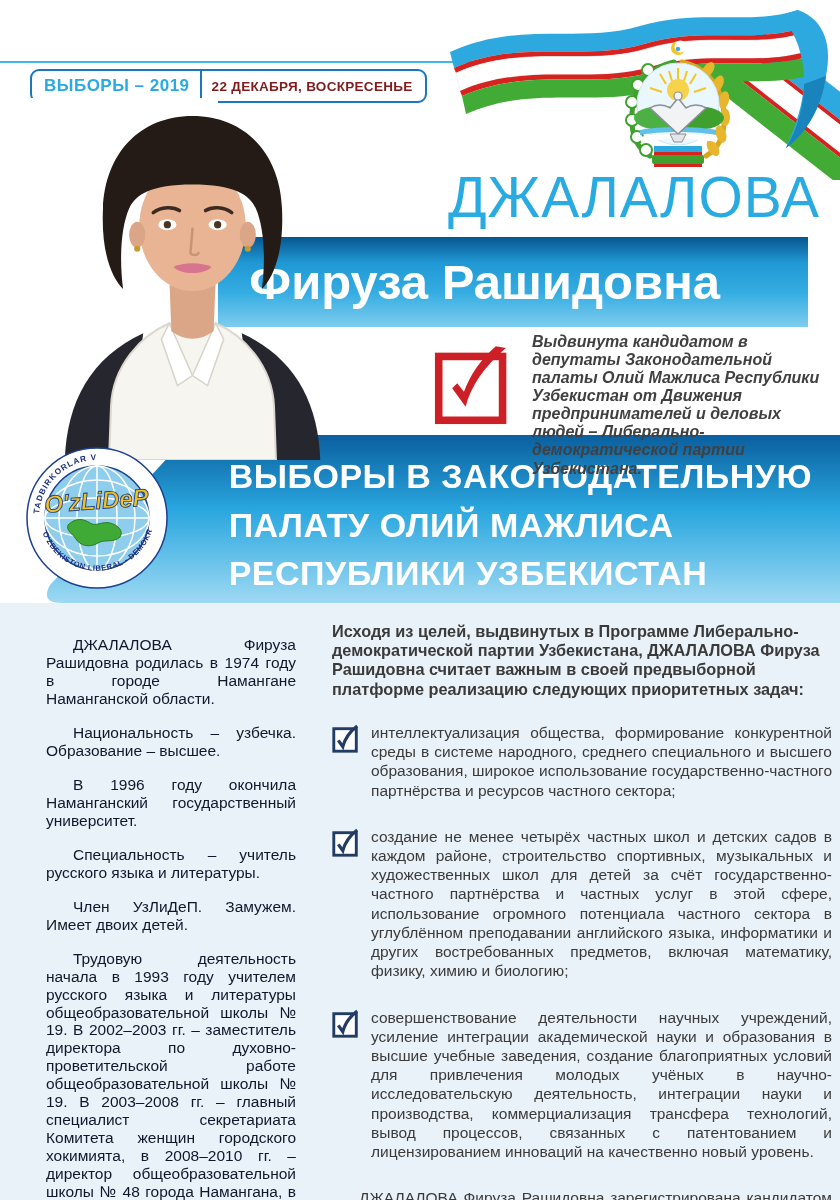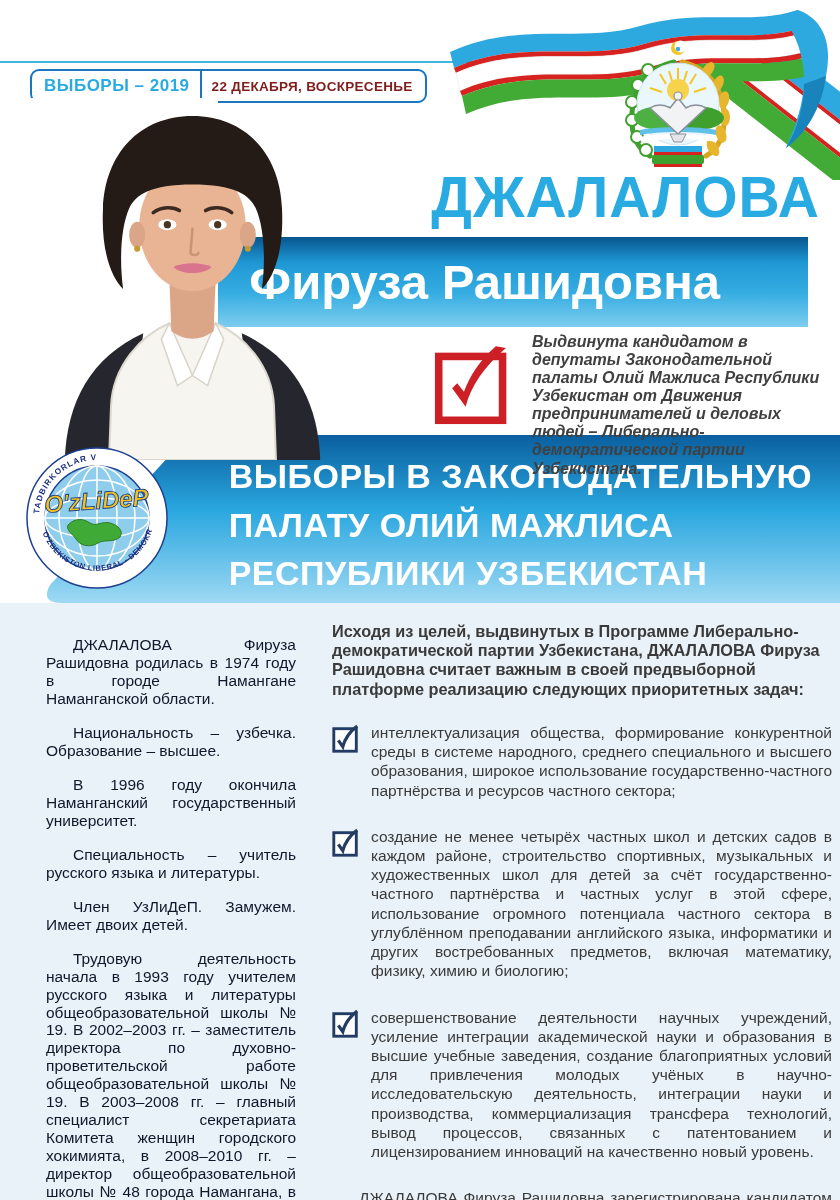--- a/index.html
+++ b/index.html
@@ -17,21 +17,21 @@
   }
   .badge .b-left{color:#29abe2;font-weight:bold;font-size:17px;letter-spacing:.5px;padding:0 10px 0 12px;white-space:nowrap;}
   .badge .b-div{width:2px;align-self:stretch;background:#1b76bd;}
   .badge .b-right{color:#7f1d1d;font-weight:bold;font-size:13.5px;letter-spacing:.3px;padding:0 12px 0 10px;white-space:nowrap;}
   
   .ribbon{position:absolute;left:430px;top:0;z-index:1;}
   .emblem{position:absolute;left:612px;top:38px;z-index:2;}
   
   .surname{
     position:absolute;right:20px;top:164px;z-index:3;
-    font-size:57px;font-weight:bold;color:#29abe2;letter-spacing:1px;white-space:nowrap;
+    font-size:57px;font-weight:normal;color:#29abe2;letter-spacing:1px;white-space:nowrap;
   }
   .nameband{
     position:absolute;left:0;top:237px;width:808px;height:90px;z-index:1;
     background:linear-gradient(180deg,#07568f 0%,#1f97d3 28%,#35ade2 62%,#7ecdee 100%);
   }
   .nameband .firstname{
     display:block;text-align:right;padding-right:88px;line-height:90px;
     color:#fff;font-size:49px;font-weight:bold;letter-spacing:0;white-space:nowrap;
   }
   

